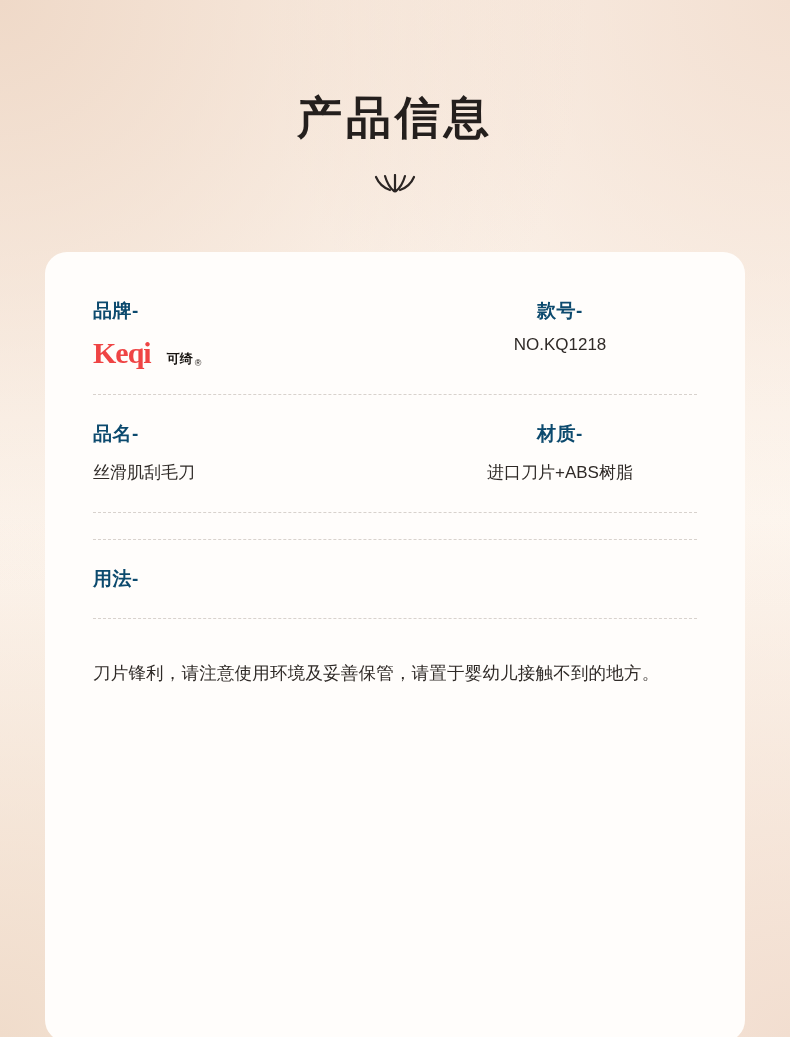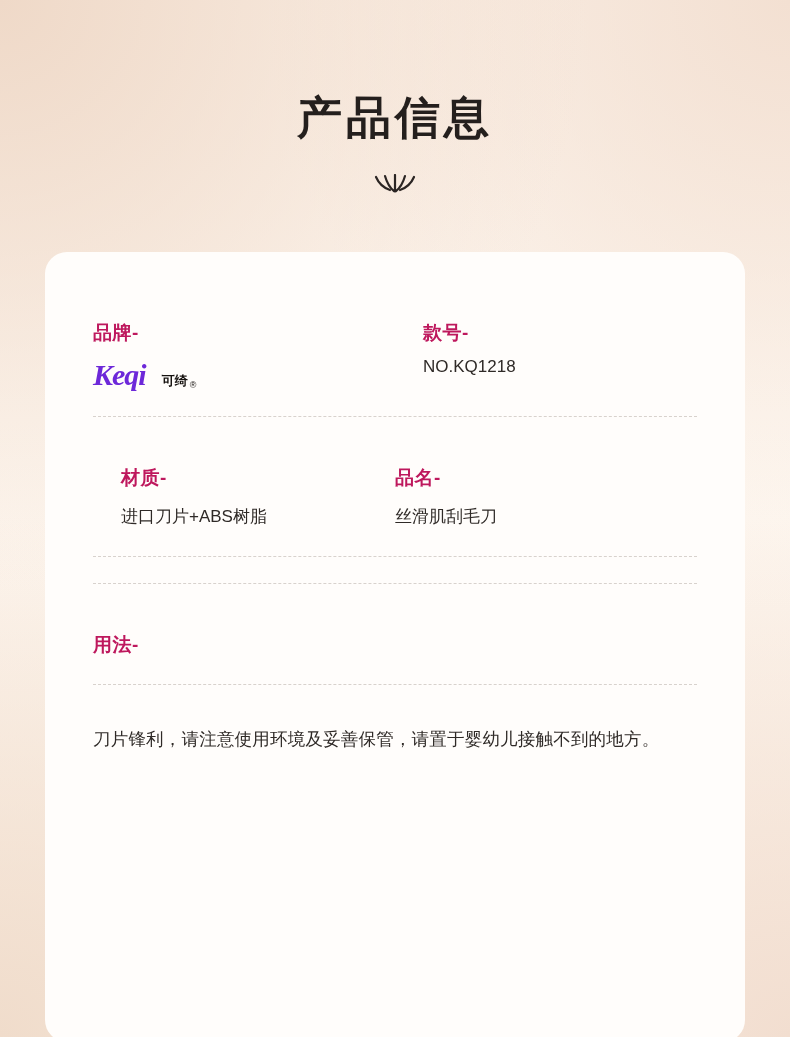--- a/index.html
+++ b/index.html
@@ -60,47 +60,46 @@
   }
   .row {
     display: flex;
   }
   .col {
     width: 50%;
     box-sizing: border-box;
   }
   .col.right {
     padding-left: 28px;
+    text-align: center;
   }
   .field-label {
     font-size: 19px;
     font-weight: 700;
-    color: #be185d;
+    color: #0c4a6e;
     letter-spacing: 0.5px;
-    margin-top: 22px;
   }
   .field-value {
     font-size: 17px;
     color: #2f2a27;
     margin-top: 8px;
     line-height: 1.55;
   }
   .brand-logo {
     margin-top: 10px;
     display: flex;
     align-items: flex-end;
     height: 34px;
   }
   .brand-latin {
     font-family: "Liberation Serif", "DejaVu Serif", serif;
     font-size: 30px;
     font-weight: 700;
-    font-style: italic;
     letter-spacing: -1px;
-    color: #6d28d9;
+    color: #ef4444;
     line-height: 1;
   }
   .brand-cn {
     font-size: 13px;
     font-weight: 700;
     color: #16120f;
     line-height: 1.05;
     margin-left: 16px;
     margin-bottom: 2px;
     letter-spacing: 0px;
@@ -171,28 +170,28 @@
       </div>
       <div class="col right">
         <div class="field-label">款号-</div>
         <div class="field-value">NO.KQ1218</div>
       </div>
     </div>
 
     <div class="divider"></div>
 
     <div class="row block">
+      <div class="col">
+        <div class="field-label">品名-</div>
+        <div class="field-value">丝滑肌刮毛刀</div>
+      </div>
       <div class="col right">
         <div class="field-label">材质-</div>
         <div class="field-value">进口刀片+ABS树脂</div>
       </div>
-      <div class="col">
-        <div class="field-label">品名-</div>
-        <div class="field-value">丝滑肌刮毛刀</div>
-      </div>
     </div>
 
     <div class="divider"></div>
 
 
     <div class="divider"></div>
 
     <div class="block">
       <div class="field-label">用法-</div>
     </div>

